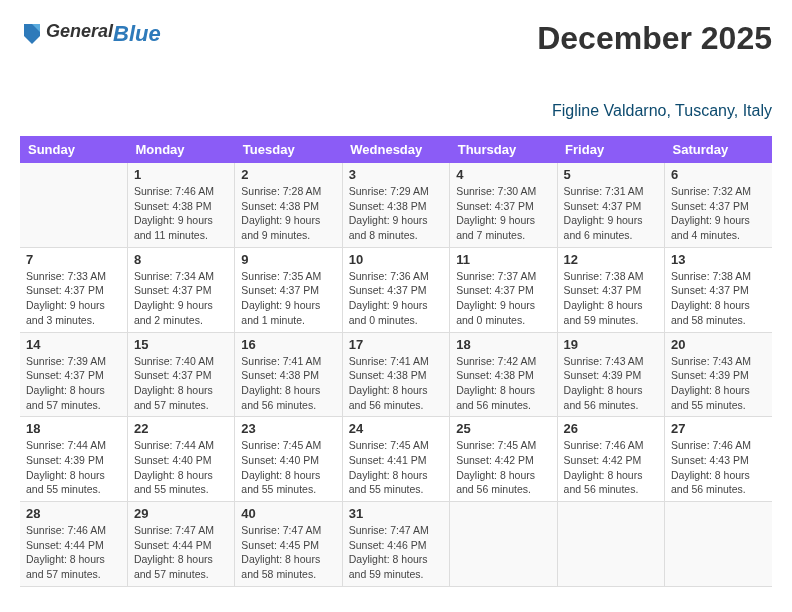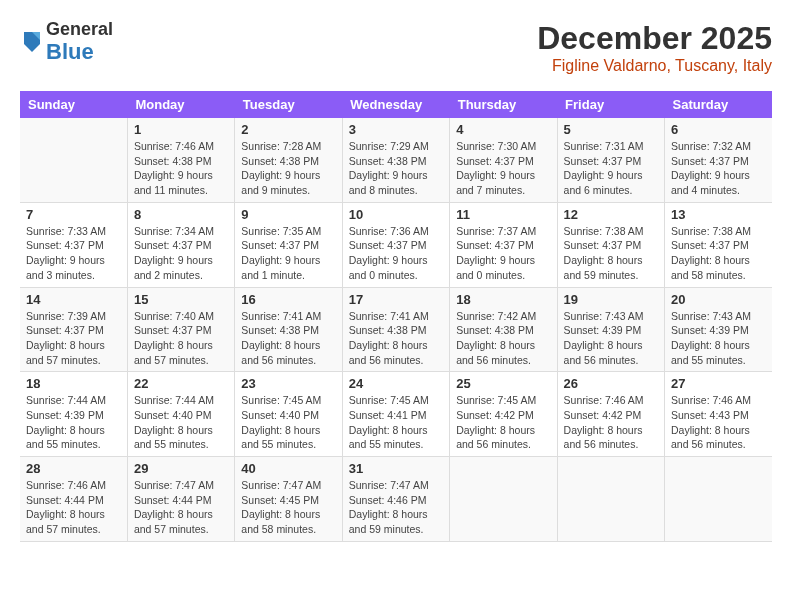--- a/index.html
+++ b/index.html
@@ -15,22 +15,22 @@
       justify-content: space-between;
       align-items: flex-start;
       margin-bottom: 16px;
     }
     .logo {
       display: flex;
       align-items: center;
     }
     .logo-text {
       display: flex;
-      flex-direction: column;
       line-height: 1.1;
+      font-style: italic;
     }
     .logo-general {
       font-size: 18px;
       font-weight: bold;
       color: #333;
     }
     .logo-blue {
       font-size: 22px;
       font-weight: bold;
       color: #2e7aba;
@@ -43,21 +43,22 @@
     .title-area {
       text-align: right;
     }
     .month-title {
       font-size: 32px;
       font-weight: bold;
       color: #333;
     }
     .location-title {
       font-size: 16px;
-      color: #c2410c;
+      color: #0c4a6e;
+      margin-top: 45px;
     }
     table {
       width: 100%;
       border-collapse: collapse;
       font-size: 11px;
     }
     thead th {
       background-color: #8b5cf6;
       color: white;
       padding: 6px 8px;

